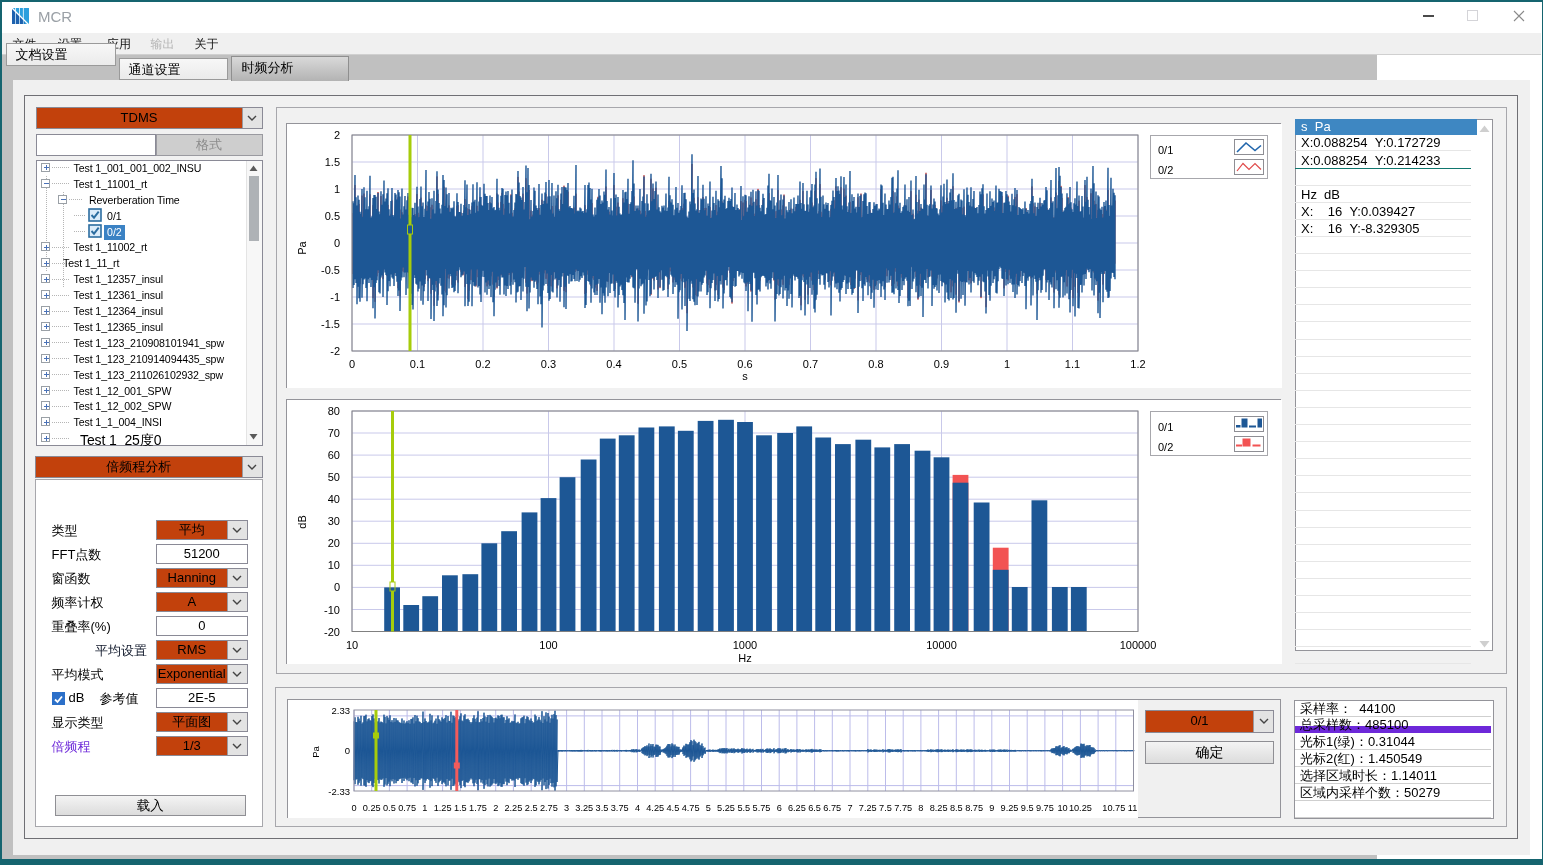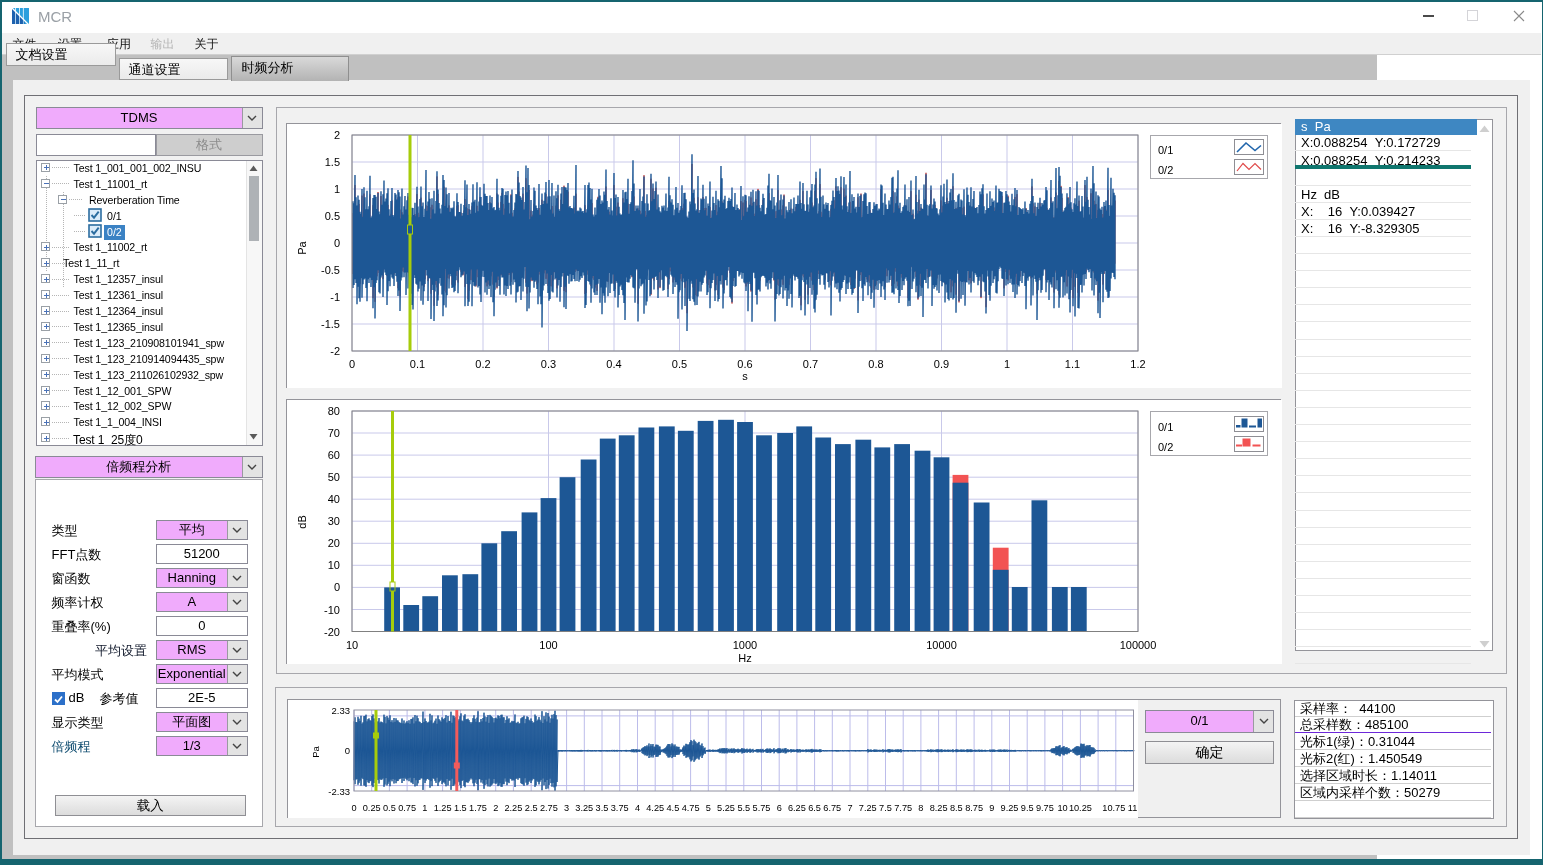--- a/index.html
+++ b/index.html
@@ -1,20 +1,20 @@
 <!DOCTYPE html>
 <html><head><meta charset="utf-8">
 <style>
 *{margin:0;padding:0;box-sizing:border-box}
 body{font-family:"Liberation Sans",sans-serif;width:1543px;height:865px;overflow:hidden}
 .ab{position:absolute}
 #win{position:relative;width:1377px;height:865px;background:#c0c0c0}
 .dot{background-image:repeating-linear-gradient(90deg,#b5b5b5 0 1px,transparent 1px 2px)}
 .dotv{background-image:repeating-linear-gradient(180deg,#b5b5b5 0 1px,transparent 1px 2px)}
-.cbo{position:absolute;background:#f0abfc;border:1px solid #8a8a96}
+.cbo{position:absolute;background:#c2410c;border:1px solid #8a8a96}
 .cbotxt{position:absolute;left:0;right:20px;text-align:center;white-space:nowrap}
 .cboarr{position:absolute;right:0;top:0;bottom:0;background:#e3e3e3;border-left:1px solid #9a9aa0;display:flex;align-items:center;justify-content:center}
 .inp{position:absolute;background:#fff;border:1px solid #8a8a96;text-align:center;white-space:nowrap}
 .gb{position:absolute;border:1px solid #a7a7ac}
 </style></head><body>
 <div id="win">
 <div class="ab" style="left:0;top:2px;width:1541px;height:31px;background:#fff"></div>
     <svg class="ab" style="left:11.5px;top:7.5px" width="17" height="16" viewBox="0 0 17 16">
 <g>
         <rect x="0" y="0" width="3.1" height="16" fill="#2b9fdd"></rect>
@@ -147,21 +147,21 @@
         <div class="ab" style="left:73.5px;top:400.4px;font-size:10.6px;letter-spacing:-0.1px;white-space:nowrap">Test 1_12_002_SPW</div>
         <div class="ab" style="left:41px;top:417.3px;width:9px;height:9px;border:1px solid #9aa0a6;background:#fff;z-index:3"></div>
         <div class="ab" style="left:44px;top:421.8px;width:5px;height:1px;background:#4a72b8;z-index:4"></div>
         <div class="ab" style="left:46px;top:419.8px;width:1px;height:5px;background:#4a72b8;z-index:4"></div>
         <div class="ab dot" style="left:52px;top:421.8px;width:18px;height:1px"></div>
         <div class="ab" style="left:73.5px;top:416.3px;font-size:10.6px;letter-spacing:-0.1px;white-space:nowrap">Test 1_1_004_INSI</div>
         <div class="ab" style="left:41px;top:433.2px;width:9px;height:9px;border:1px solid #9aa0a6;background:#fff;z-index:3"></div>
         <div class="ab" style="left:44px;top:437.8px;width:5px;height:1px;background:#4a72b8;z-index:4"></div>
         <div class="ab" style="left:46px;top:435.8px;width:1px;height:5px;background:#4a72b8;z-index:4"></div>
         <div class="ab dot" style="left:52px;top:437.8px;width:18px;height:1px"></div>
-        <div class="ab" style="left:73px;top:432.2px;font-size:12px;letter-spacing:-0.1px;white-space:nowrap">Test 1_25度0</div>
+        <div class="ab" style="left:80px;top:432.2px;font-size:14px;letter-spacing:-0.1px;white-space:nowrap">Test 1_25度0</div>
         <div class="ab dotv" style="left:46px;top:176px;width:1px;height:96px"></div>
         <div class="ab dotv" style="left:63px;top:192px;width:1px;height:96px"></div>
       </div>
     </div>
     <div class="ab" style="left:246px;top:160.5px;width:15.5px;height:284.5px;background:#f7f7f7;border-left:1px solid #e4e4e4"></div>
     <svg class="ab" style="left:249px;top:165px" width="9" height="7" viewBox="0 0 9 7">
       <path d="M0.5 6L4.5 0.5L8.5 6Z" fill="#5a5a5a"></path>
     </svg>
     <svg class="ab" style="left:249px;top:433px" width="9" height="7" viewBox="0 0 9 7">
       <path d="M0.5 1L4.5 6.5L8.5 1Z" fill="#5a5a5a"></path>
@@ -233,21 +233,21 @@
     <div class="inp" style="left:156px;top:688px;width:91.5px;height:20px;font-size:13px;line-height:18px">2E-5</div>
     <div class="ab" style="left:51.5px;top:714px;font-size:13px;color:#000;">显示类型</div>
     <div class="cbo" style="left:156px;top:712px;width:91.5px;height:20px;">
       <div class="cbotxt" style="font-size:13px;line-height:18px">平面图</div>
       <div class="cboarr" style="width:20px">
         <svg width="10" height="6" viewBox="0 0 10 6">
           <path d="M1 1L5 5L9 1" stroke="#444" stroke-width="1.4" fill="none"></path>
         </svg>
       </div>
     </div>
-    <div class="ab" style="left:51.5px;top:738px;font-size:13px;color:#0c4a6e;">倍频程</div>
+    <div class="ab" style="left:51.5px;top:738px;font-size:13px;color:#6d28d9;">倍频程</div>
     <div class="cbo" style="left:156px;top:736px;width:91.5px;height:20px;">
       <div class="cbotxt" style="font-size:13px;line-height:18px">1/3</div>
       <div class="cboarr" style="width:20px">
         <svg width="10" height="6" viewBox="0 0 10 6">
           <path d="M1 1L5 5L9 1" stroke="#444" stroke-width="1.4" fill="none"></path>
         </svg>
       </div>
     </div>
     <div class="ab" style="left:55px;top:794.5px;width:190.5px;height:21.5px;background:linear-gradient(180deg,#f4f4f4,#dcdcdc);border:1px solid #8f8f94;font-size:13.5px;text-align:center;line-height:20px">载入</div>
     <div class="ab" style="left:286px;top:123px;width:995px;height:264.5px;background:#fff;border:1px solid #94949a"><svg width="995" height="264" viewBox="0 0 995 264" font-family="Liberation Sans, sans-serif">
@@ -428,30 +428,30 @@
       <div class="cbotxt" style="font-size:13px;line-height:20px">0/1</div>
       <div class="cboarr" style="width:20px">
         <svg width="10" height="6" viewBox="0 0 10 6">
           <path d="M1 1L5 5L9 1" stroke="#444" stroke-width="1.4" fill="none"></path>
         </svg>
       </div>
     </div>
     <div class="ab" style="left:1145px;top:741px;width:129px;height:23px;background:linear-gradient(180deg,#f4f4f4,#dcdcdc);border:1px solid #8f8f94;font-size:14px;text-align:center;line-height:21px">确定</div>
     <div class="ab" style="left:1294px;top:699.5px;width:199.5px;height:119px;background:#fff;border:1px solid #94949a"></div>
     <div class="ab" style="left:1295px;top:700.5px;width:196px;height:16px;font-size:13px;line-height:16px;padding-left:5px;border-bottom:1px solid #cfcfcf">采样率：&nbsp;&nbsp;44100</div>
-    <div class="ab" style="left:1295px;top:717.4px;width:196px;height:16px;font-size:13px;line-height:16px;padding-left:5px;border-bottom:1px solid #6d28d9">总采样数：485100</div>
+    <div class="ab" style="left:1295px;top:717.4px;width:196px;height:16px;font-size:13px;line-height:16px;padding-left:5px;border-bottom:7px solid #6d28d9">总采样数：485100</div>
     <div class="ab" style="left:1295px;top:734.3px;width:196px;height:16px;font-size:13px;line-height:16px;padding-left:5px;border-bottom:1px solid #cfcfcf">光标1(绿)：0.31044</div>
     <div class="ab" style="left:1295px;top:751.2px;width:196px;height:16px;font-size:13px;line-height:16px;padding-left:5px;border-bottom:1px solid #cfcfcf">光标2(红)：1.450549</div>
     <div class="ab" style="left:1295px;top:768.1px;width:196px;height:16px;font-size:13px;line-height:16px;padding-left:5px;border-bottom:1px solid #cfcfcf">选择区域时长：1.14011</div>
     <div class="ab" style="left:1295px;top:785px;width:196px;height:16px;font-size:13px;line-height:16px;padding-left:5px;border-bottom:1px solid #cfcfcf">区域内采样个数：50279</div>
     <div class="ab" style="left:1295px;top:801.9px;width:196px;height:16px;font-size:13px;line-height:16px;padding-left:5px;border-bottom:1px solid #cfcfcf"></div>
     <div class="ab" style="left:1294.5px;top:118.5px;width:198px;height:532px;background:#fff;border:1px solid #94949a"></div>
     <div class="ab" style="left:1295px;top:119px;width:181.5px;height:16.4px;background:#3e87c2;color:#fff;font-size:13px;line-height:16px;padding-left:6px">s&nbsp;&nbsp;Pa</div>
     <div class="ab" style="left:1295px;top:135.4px;width:175.5px;height:16.1px;font-size:13px;line-height:16.5px;padding-left:6px;border-bottom:1px solid #e6e6e6">X:0.088254&nbsp;&nbsp;Y:0.172729</div>
-    <div class="ab" style="left:1295px;top:152.5px;width:175.5px;height:16.1px;font-size:13px;line-height:16.5px;padding-left:6px;border-bottom:4px solid #0f766e">X:0.088254&nbsp;&nbsp;Y:0.214233</div>
+    <div class="ab" style="left:1295px;top:152.5px;width:175.5px;height:16.1px;font-size:13px;line-height:16.5px;padding-left:6px;border-bottom:1px solid #0f766e">X:0.088254&nbsp;&nbsp;Y:0.214233</div>
     <div class="ab" style="left:1295px;top:169.6px;width:175.5px;height:16.1px;font-size:13px;line-height:16.5px;padding-left:6px;border-bottom:1px solid #e6e6e6"></div>
     <div class="ab" style="left:1295px;top:186.7px;width:175.5px;height:16.1px;font-size:13px;line-height:16.5px;padding-left:6px;border-bottom:1px solid #e6e6e6">Hz&nbsp;&nbsp;dB</div>
     <div class="ab" style="left:1295px;top:203.8px;width:175.5px;height:16.1px;font-size:13px;line-height:16.5px;padding-left:6px;border-bottom:1px solid #e6e6e6">X:&nbsp;&nbsp;&nbsp;&nbsp;16&nbsp;&nbsp;Y:0.039427</div>
     <div class="ab" style="left:1295px;top:220.9px;width:175.5px;height:16.1px;font-size:13px;line-height:16.5px;padding-left:6px;border-bottom:1px solid #e6e6e6">X:&nbsp;&nbsp;&nbsp;&nbsp;16&nbsp;&nbsp;Y:-8.329305</div>
     <div class="ab" style="left:1295px;top:238px;width:175.5px;height:16.1px;font-size:13px;line-height:16.5px;padding-left:6px;border-bottom:1px solid #e6e6e6"></div>
     <div class="ab" style="left:1295px;top:255.1px;width:175.5px;height:16.1px;font-size:13px;line-height:16.5px;padding-left:6px;border-bottom:1px solid #e6e6e6"></div>
     <div class="ab" style="left:1295px;top:272.2px;width:175.5px;height:16.1px;font-size:13px;line-height:16.5px;padding-left:6px;border-bottom:1px solid #e6e6e6"></div>
     <div class="ab" style="left:1295px;top:289.3px;width:175.5px;height:16.1px;font-size:13px;line-height:16.5px;padding-left:6px;border-bottom:1px solid #e6e6e6"></div>
     <div class="ab" style="left:1295px;top:306.4px;width:175.5px;height:16.1px;font-size:13px;line-height:16.5px;padding-left:6px;border-bottom:1px solid #e6e6e6"></div>
     <div class="ab" style="left:1295px;top:323.5px;width:175.5px;height:16.1px;font-size:13px;line-height:16.5px;padding-left:6px;border-bottom:1px solid #e6e6e6"></div>

